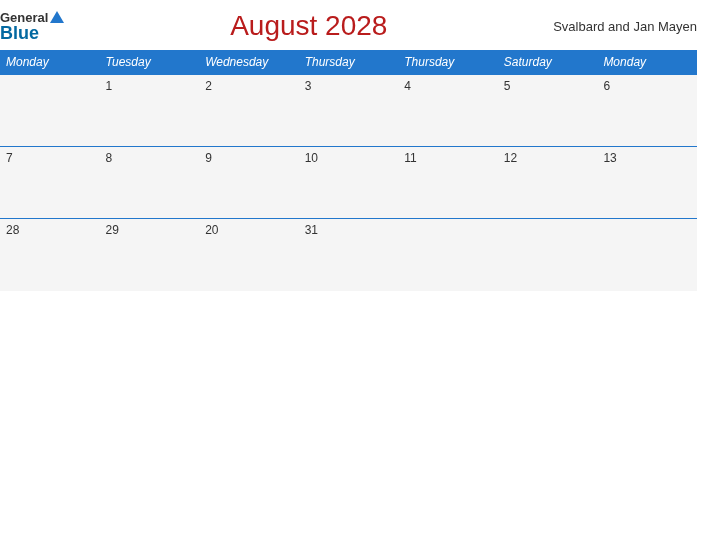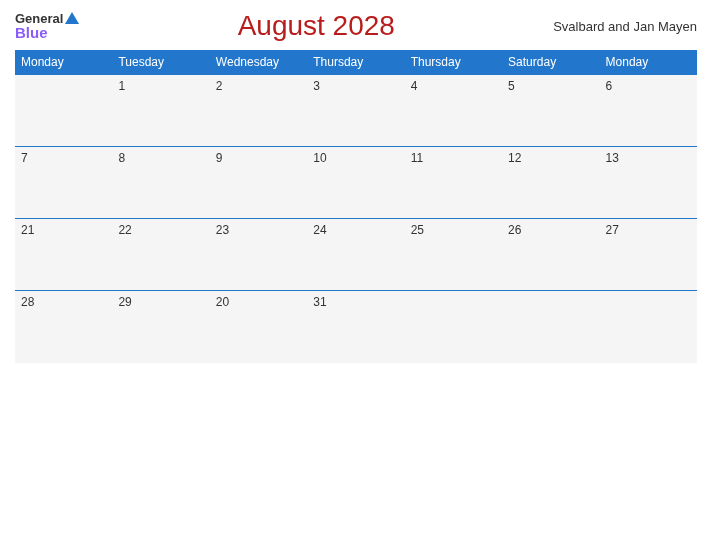--- a/index.html
+++ b/index.html
@@ -7,43 +7,43 @@
       font-family: Arial, sans-serif;
       background: #fff;
       width: 712px;
       height: 550px;
       overflow: hidden;
     }
     .calendar-container {
       width: 712px;
       height: 550px;
       background: #fff;
-      padding: 10px 15px 10px 15px;
+      padding: 10px 15px 10px 0;
     }
     .header {
       display: flex;
       align-items: center;
       justify-content: space-between;
       margin-bottom: 8px;
     }
     .logo {
       display: flex;
       flex-direction: column;
       align-items: flex-start;
       line-height: 1;
     }
     .logo-general {
       font-size: 13px;
       font-weight: bold;
       color: #333;
     }
     .logo-blue {
-      font-size: 15px;
+      font-size: 18px;
       font-weight: bold;
-      color: #8b5cf6;
+      color: #0369a1;
     }
     .logo-line {
       display: flex;
       align-items: center;
       gap: 0;
     }
     .logo-triangle {
       width: 0;
       height: 0;
       border-left: 7px solid transparent;
@@ -71,20 +71,21 @@
       table-layout: fixed;
     }
     .calendar-table thead tr th {
       background: #2277cc;
       color: #fff;
       font-size: 12px;
       font-weight: normal;
       padding: 5px 6px;
       text-align: left;
       border: none;
+      font-style: italic;
     }
     .calendar-table tbody tr {
       height: 72px;
     }
     .calendar-table tbody tr td {
       border-top: 1.5px solid #2277cc;
       vertical-align: top;
       padding: 4px 6px;
       font-size: 12px;
       color: #333;
@@ -144,29 +145,20 @@
         <tr>
           <td><span class="day-num">7</span></td>
           <td><span class="day-num">8</span></td>
           <td><span class="day-num">9</span></td>
           <td><span class="day-num">10</span></td>
           <td><span class="day-num">11</span></td>
           <td><span class="day-num">12</span></td>
           <td><span class="day-num">13</span></td>
         </tr>
         <tr>
-          <td><span class="day-num">21</span></td>
-          <td><span class="day-num">22</span></td>
-          <td><span class="day-num">23</span></td>
-          <td><span class="day-num">24</span></td>
-          <td><span class="day-num">25</span></td>
-          <td><span class="day-num">26</span></td>
-          <td><span class="day-num">27</span></td>
-        </tr>
-        <tr>
           <td><span class="day-num">28</span></td>
           <td><span class="day-num">29</span></td>
           <td><span class="day-num">20</span></td>
           <td><span class="day-num">31</span></td>
           <td class="empty"></td>
           <td class="empty"></td>
           <td class="empty"></td>
         </tr>
       </tbody>
   </table>

